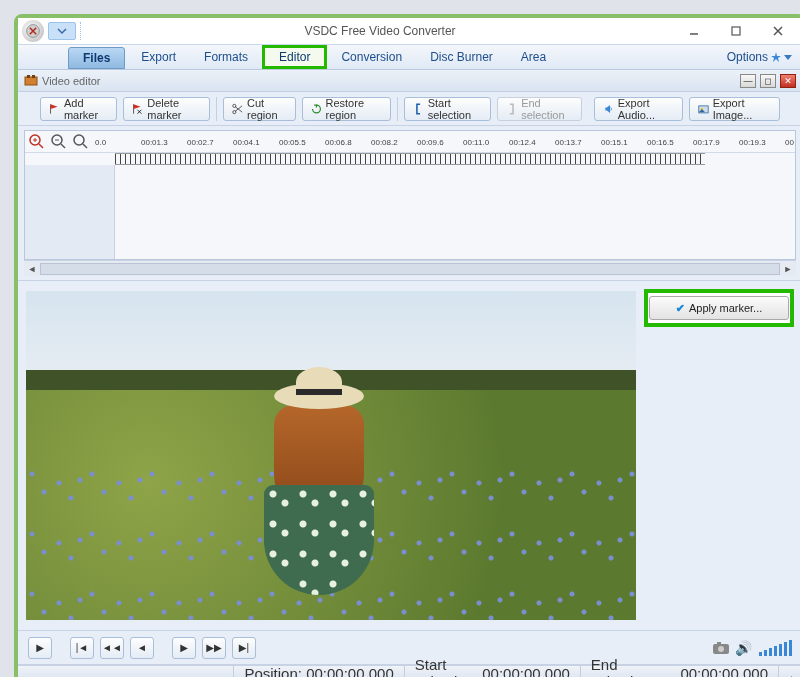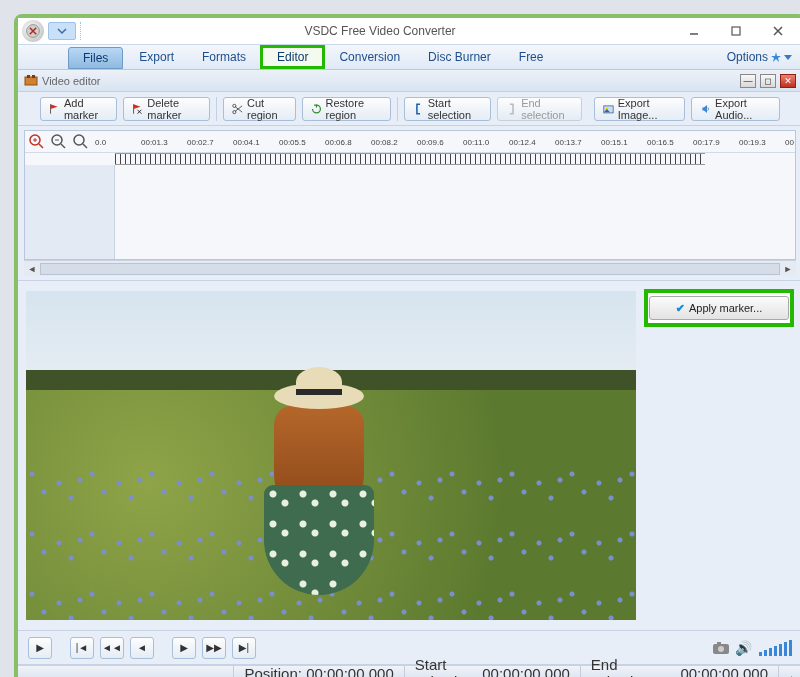--- a/index.html
+++ b/index.html
@@ -11,21 +11,21 @@
   .app-icon { width: 22px; height: 22px; margin: 2px 4px; border-radius: 50%; background: radial-gradient(circle at 40% 40%, #fff, #b5b5b5); display: flex; align-items: center; justify-content: center; font-size: 11px; }
   .qat { width: 28px; height: 18px; background: #c8e0f8; border: 1px solid #9cc3e8; border-radius: 2px; margin-right: 4px; display:flex; align-items:center; justify-content:center; }
   .qat svg { width:10px; height:10px; }
   .title-text { flex: 1; text-align: center; font-size: 12px; color: #555; }
   .win-btns { display: flex; gap: 2px; padding-right: 4px; }
   .win-btn { width: 40px; height: 22px; display: flex; align-items: center; justify-content: center; color: #555; }
 
   
   .menubar { height: 26px; background: linear-gradient(#f4f7fb,#dfe9f6); border-top: 1px solid #c9d8eb; border-bottom: 1px solid #b8c9e0; display: flex; align-items: stretch; padding-left: 50px; position: relative; }
   .menubar .menuitem { padding: 0 14px; font-size: 12px; color: #1e4e8c; display: flex; align-items: center; cursor: default; }
-  .menuitem.files { background: linear-gradient(#b9d7f4,#8fb9e0); border: 1px solid #6f9bc7; border-radius: 3px 3px 0 0; margin: 2px 2px 0 0; color:#0d3a70; }
+  .menuitem.files { background: linear-gradient(#b9d7f4,#8fb9e0); border: 1px solid #6f9bc7; border-radius: 3px 3px 0 0; margin: 2px 2px 0 0; color:#0d3a70;font-weight:bold; }
   .menuitem.highlight { border: 3px solid #22b900; background: #f4faee; color:#0d3a70; }
   .options { margin-left: auto; margin-right: 10px; color: #1e4e8c; font-size: 12px; display: flex; align-items: center; gap: 3px; }
   .opt-arrow { width:0;height:0;border-left:4px solid transparent;border-right:4px solid transparent;border-top:5px solid #3a78c0; }
 
   
   .sub-header { height: 22px; background: linear-gradient(#ecf1f8,#d9e4f2); display: flex; align-items: center; padding: 0 6px; border-bottom: 1px solid #c2d0e3; font-size: 11px; color: #666; gap:4px; }
   .sub-header .spacer { flex:1; }
   .sub-wbtn { width:16px; height:14px; border:1px solid #888; background:linear-gradient(#f8f8f8,#d8d8d8); font-size:9px; display:flex;align-items:center;justify-content:center; color:#333; }
   .sub-wbtn.close { background: linear-gradient(#f08070,#c03020); color:#fff; border-color:#902010; }
 
@@ -140,21 +140,21 @@
     </div>
   </div>
 
   <div class="menubar">
     <div class="menuitem files">Files</div>
     <div class="menuitem">Export</div>
     <div class="menuitem">Formats</div>
     <div class="menuitem highlight">Editor</div>
     <div class="menuitem">Conversion</div>
     <div class="menuitem">Disc Burner</div>
-    <div class="menuitem">Free</div>
+    <div class="menuitem">Area</div>
     <div class="options">
       <span>Options</span>
       <svg width="10" height="10">
           <path d="M5 0 L6 4 L10 4 L7 6 L8 10 L5 7 L2 10 L3 6 L0 4 L4 4 Z" fill="#3a87d8"></path>
         </svg>
       <span class="opt-arrow"></span>
     </div>
   </div>
 
   <div class="sub-header">
@@ -211,32 +211,32 @@
     </div>
     <div class="tbtn disabled">
       <svg class="ticon" viewBox="0 0 14 14">
           <path d="M5 1 H9 V13 H5" fill="none" stroke="#bbb" stroke-width="2"></path>
         </svg>
       <span>End selection</span>
     </div>
     <div class="tool-spacer"></div>
     <div class="tbtn">
       <svg class="ticon" viewBox="0 0 14 14">
+          <path d="M3 5 H5 L9 2 V12 L5 9 H3 Z" fill="#3a87d8"></path>
+          <path d="M10 5 Q12 7 10 9" fill="none" stroke="#3a87d8"></path>
+        </svg>
+      <span>Export Audio...</span>
+    </div>
+    <div class="tbtn">
+      <svg class="ticon" viewBox="0 0 14 14">
           <rect x="1" y="3" width="12" height="9" fill="#cde" stroke="#369"></rect>
           <circle cx="5" cy="7" r="1.5" fill="#fc0"></circle>
           <path d="M1 11 L5 7 L9 11 Z" fill="#369"></path>
         </svg>
       <span>Export Image...</span>
-    </div>
-    <div class="tbtn">
-      <svg class="ticon" viewBox="0 0 14 14">
-          <path d="M3 5 H5 L9 2 V12 L5 9 H3 Z" fill="#3a87d8"></path>
-          <path d="M10 5 Q12 7 10 9" fill="none" stroke="#3a87d8"></path>
-        </svg>
-      <span>Export Audio...</span>
     </div>
   </div>
 
   <div class="timeline-wrap">
     <div class="timeline">
       <div class="tl-top">
         <svg class="zoom-icn" viewBox="0 0 16 16">
             <circle cx="6" cy="6" r="5" fill="none" stroke="#c03020" stroke-width="1.5"></circle>
             <path d="M10 10 L14 14" stroke="#c03020" stroke-width="1.5"></path>
             <path d="M4 6 H8 M6 4 V8" stroke="#c03020"></path>

